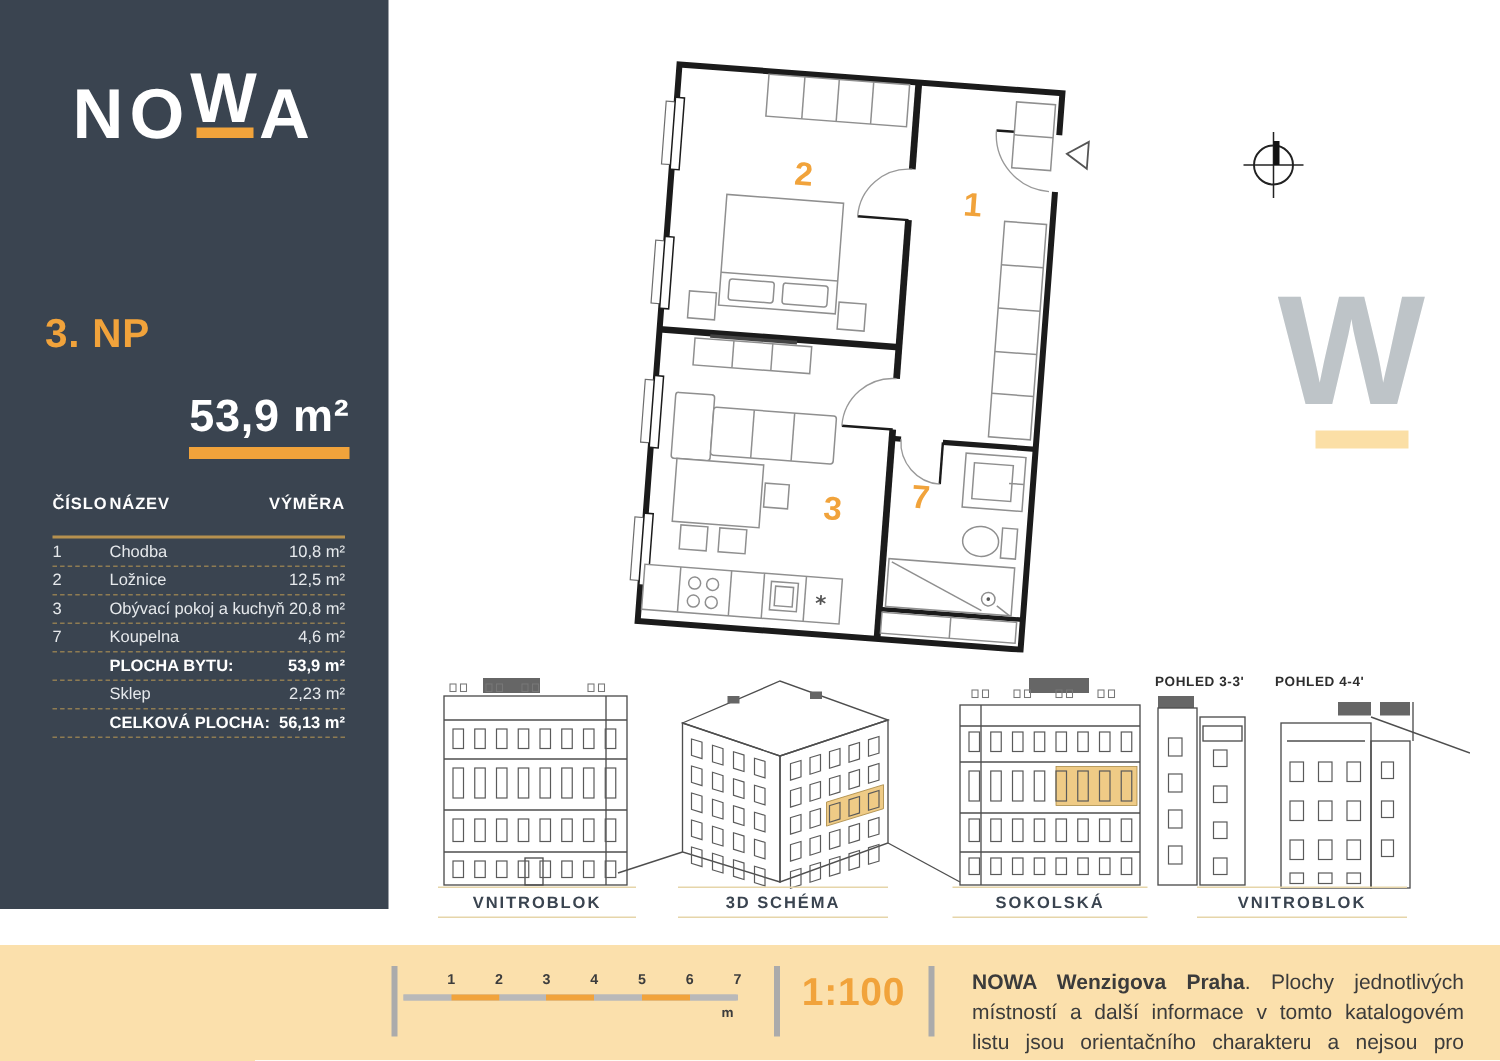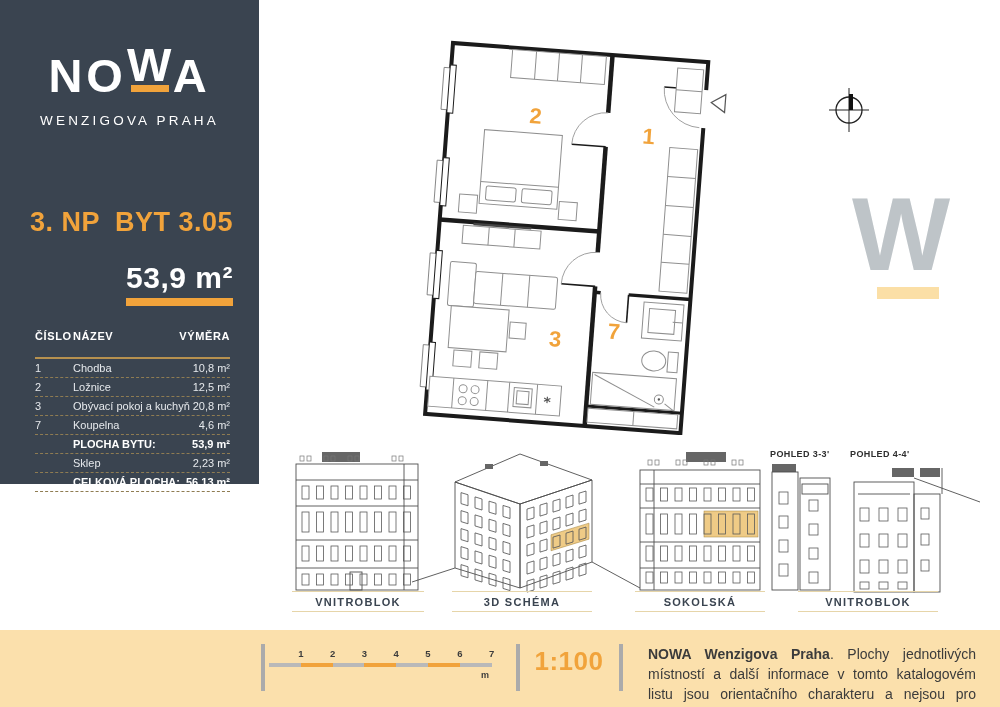--- a/index.html
+++ b/index.html
@@ -5,21 +5,21 @@
   :root{
     --accent:#F1A33B; --panel:#3A4450; --cream:#FBE0AC; --wm:#BEC4C8;
     --wmbar:#FBDFA6; --tan:#E6D5A9; --dash:#8F7C52; --highlight:#EFCB86;
   }
   *{box-sizing:border-box;margin:0;padding:0}
   html,body{background:#fff}
   body{font-family:"Liberation Sans","DejaVu Sans",sans-serif;}
   .page{position:relative;width:1000px;height:707px;background:#fff;overflow:hidden}
 
   
-  .sidebar{position:absolute;left:0;top:0;width:259px;height:484px;background:var(--panel);color:#fff}
+  .sidebar{position:absolute;left:0;top:0;width:259px;height:606px;background:var(--panel);color:#fff}
   .logo-wrap{position:absolute;top:52px;left:0;right:0;text-align:center;height:50px}
   .logo-letters{position:relative;display:inline-block;font-size:47px;font-weight:800;letter-spacing:4px;line-height:1;color:#fff}
   .logo-letters .raised{position:relative;top:-11px}
   .logo-bar{position:absolute;top:33px;left:50%;margin-left:1px;width:38px;height:7px;background:var(--accent)}
   .logo-sub{position:absolute;top:113px;left:0;right:0;text-align:center;font-size:13.5px;letter-spacing:3.2px;font-weight:500;color:#fff}
 
   .unit-row{position:absolute;top:207px;left:30px;right:26px;display:flex;justify-content:space-between;
     color:var(--accent);font-size:27px;font-weight:800;letter-spacing:.5px}
   .spec-row{position:absolute;top:261px;left:30px;right:26px;display:flex;justify-content:space-between}
   .spec{display:inline-block}
@@ -81,25 +81,23 @@
 </style>
 </head>
 <body>
 
 <div class="page">
 
   <aside class="sidebar">
     <div class="logo-wrap">
       <span class="logo-letters"><span>N</span><span>O</span><span class="raised">W</span><span>A</span><span class="logo-bar"></span></span>
     </div>
-    <div class="logo-sub">WENZIGOVA PRAHA</div>
 
     <div class="unit-row">
       <span>3. NP</span>
-      <span>BYT 3.05</span>
     </div>
 
     <div class="spec-row">
       <span class="spec">
         <span class="bar" style="display:block"></span>
       </span>
       <span class="spec">
         <span class="big">53,9 m²</span>
         <span class="bar" style="display:block"></span>
       </span>

